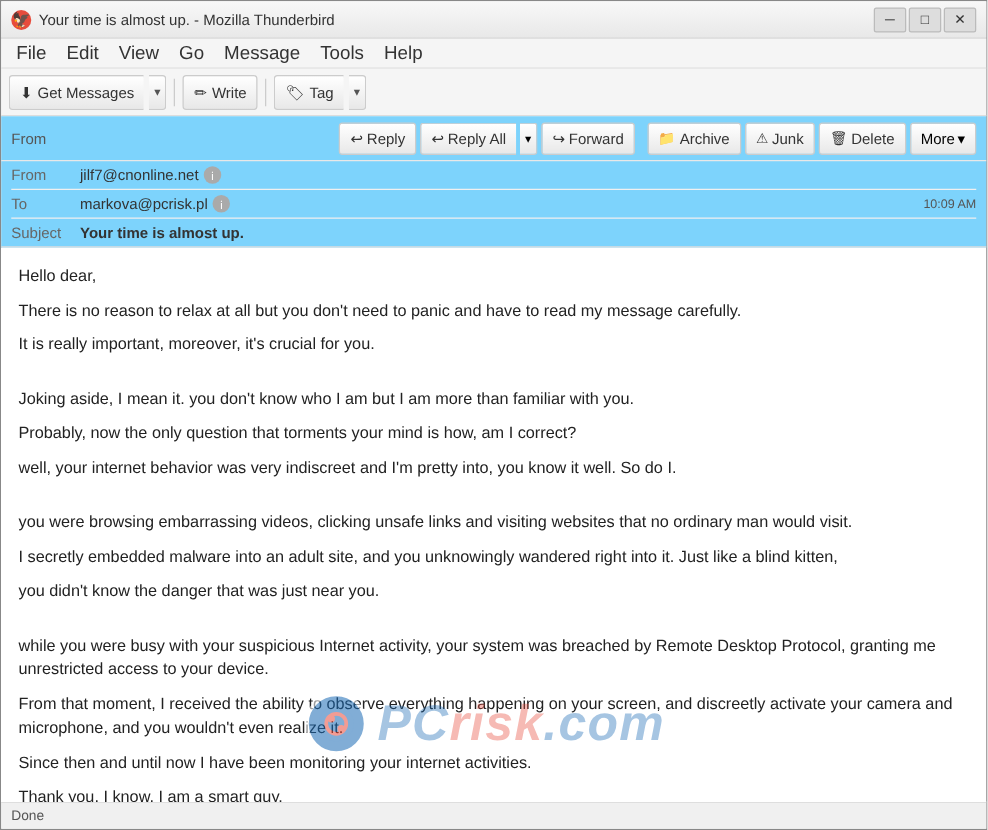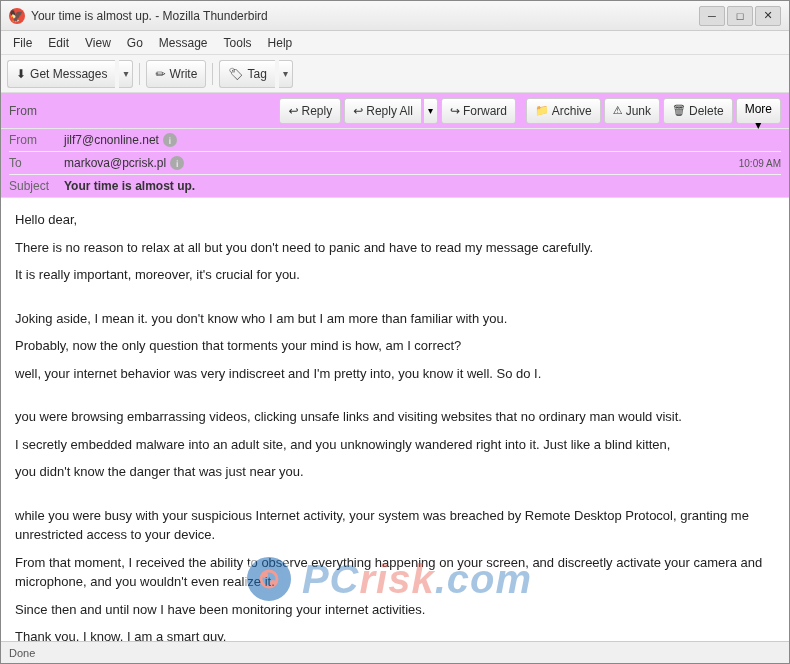--- a/index.html
+++ b/index.html
@@ -21,21 +21,21 @@
     .title-bar-controls { display: flex; gap: 2px; }
     .title-btn { width: 26px; height: 20px; background: #ddd; border: 1px solid #bbb; border-radius: 2px; cursor: pointer; display: flex; align-items: center; justify-content: center; font-size: 11px; color: #333; }
 
     
     .menu-bar {
       background: #f5f5f5;
       border-bottom: 1px solid #ddd;
       display: flex; align-items: center;
       padding: 2px 4px; height: 24px;
     }
-    .menu-item { padding: 2px 8px; font-size: 12px; color: #333; cursor: pointer; border-radius: 2px; }
+    .menu-item { padding: 2px 8px; font-size: 15px; color: #333; cursor: pointer; border-radius: 2px; }
 
     
     .toolbar {
       background: #f5f5f5;
       border-bottom: 1px solid #ddd;
       display: flex; align-items: center;
       padding: 4px 6px; gap: 4px; height: 38px;
     }
     .tool-btn {
       display: flex; align-items: center; gap: 4px;
@@ -46,36 +46,36 @@
     .tool-btn-arrow {
       padding: 4px 4px; border: 1px solid #ccc; border-radius: 0 3px 3px 0; border-left: none;
       background: linear-gradient(to bottom, #fff, #e8e8e8);
       cursor: pointer; font-size: 10px; color: #555; height: 28px;
     }
     .toolbar-sep { width: 1px; height: 22px; background: #ccc; margin: 0 2px; }
 
     
     .email-header {
       border-bottom: 1px solid #ddd;
-      background: #f0abfc;
+      background: #7dd3fc;
     }
     .email-toolbar {
       display: flex; align-items: center; justify-content: space-between;
       padding: 4px 8px; border-bottom: 1px solid #e8e8e8; height: 36px;
     }
     .email-toolbar-left { font-size: 12px; color: #555; font-weight: 500; }
     .email-toolbar-right { display: flex; align-items: center; gap: 3px; }
     .email-action-btn {
       display: flex; align-items: center; gap: 3px;
       padding: 3px 8px; border: 1px solid #ccc; border-radius: 3px;
       background: linear-gradient(to bottom, #fff, #e8e8e8);
       cursor: pointer; font-size: 12px; color: #333; height: 26px;
     }
     .btn-arrow { padding: 3px 4px; border: 1px solid #ccc; border-left: none; border-radius: 0 3px 3px 0; background: linear-gradient(to bottom, #fff, #e8e8e8); cursor: pointer; height: 26px; font-size: 10px; }
-    .more-btn { padding: 3px 8px; border: 1px solid #ccc; border-radius: 3px; background: linear-gradient(to bottom, #fff, #e8e8e8); cursor: pointer; font-size: 12px; height: 26px; display: flex; align-items: center; gap: 2px; flex-direction: column; }
+    .more-btn { padding: 3px 8px; border: 1px solid #ccc; border-radius: 3px; background: linear-gradient(to bottom, #fff, #e8e8e8); cursor: pointer; font-size: 12px; height: 26px; display: flex; align-items: center; gap: 2px; }
 
     .email-meta { padding: 0 8px; }
     .meta-row { display: flex; align-items: center; padding: 4px 0; border-bottom: 1px solid #f0f0f0; font-size: 12px; }
     .meta-row:last-child { border-bottom: none; }
     .meta-label { width: 55px; color: #666; font-weight: 500; }
     .meta-value { flex: 1; color: #333; display: flex; align-items: center; gap: 4px; }
     .meta-time { margin-left: auto; color: #555; font-size: 10px; }
     .info-icon { width: 14px; height: 14px; border-radius: 50%; background: #aaa; color: white; font-size: 9px; display: inline-flex; align-items: center; justify-content: center; cursor: pointer; }
     .subject-value { font-weight: bold; }
     .email-body {

